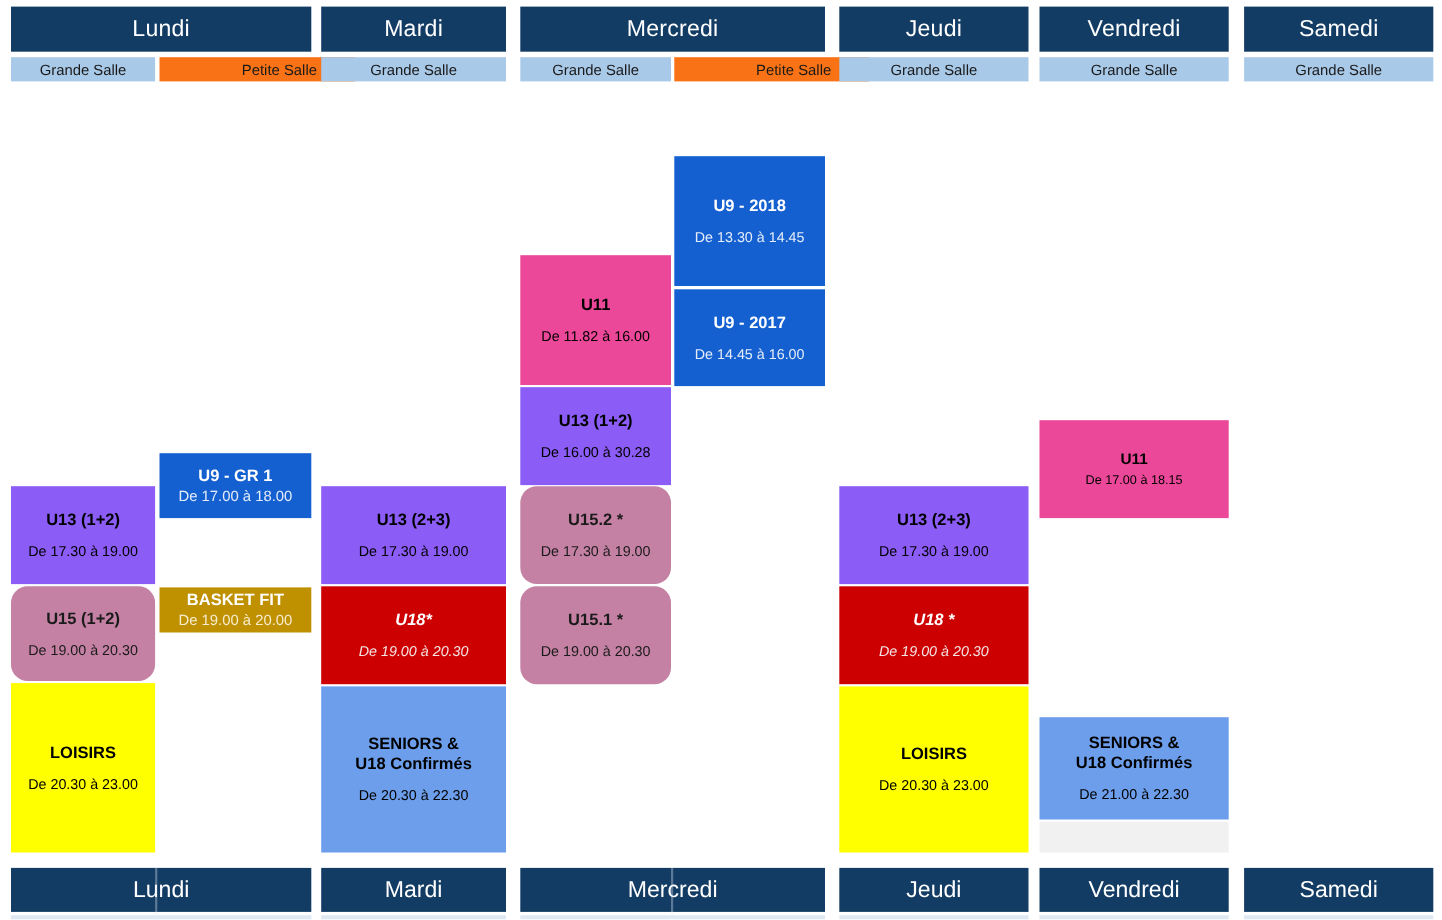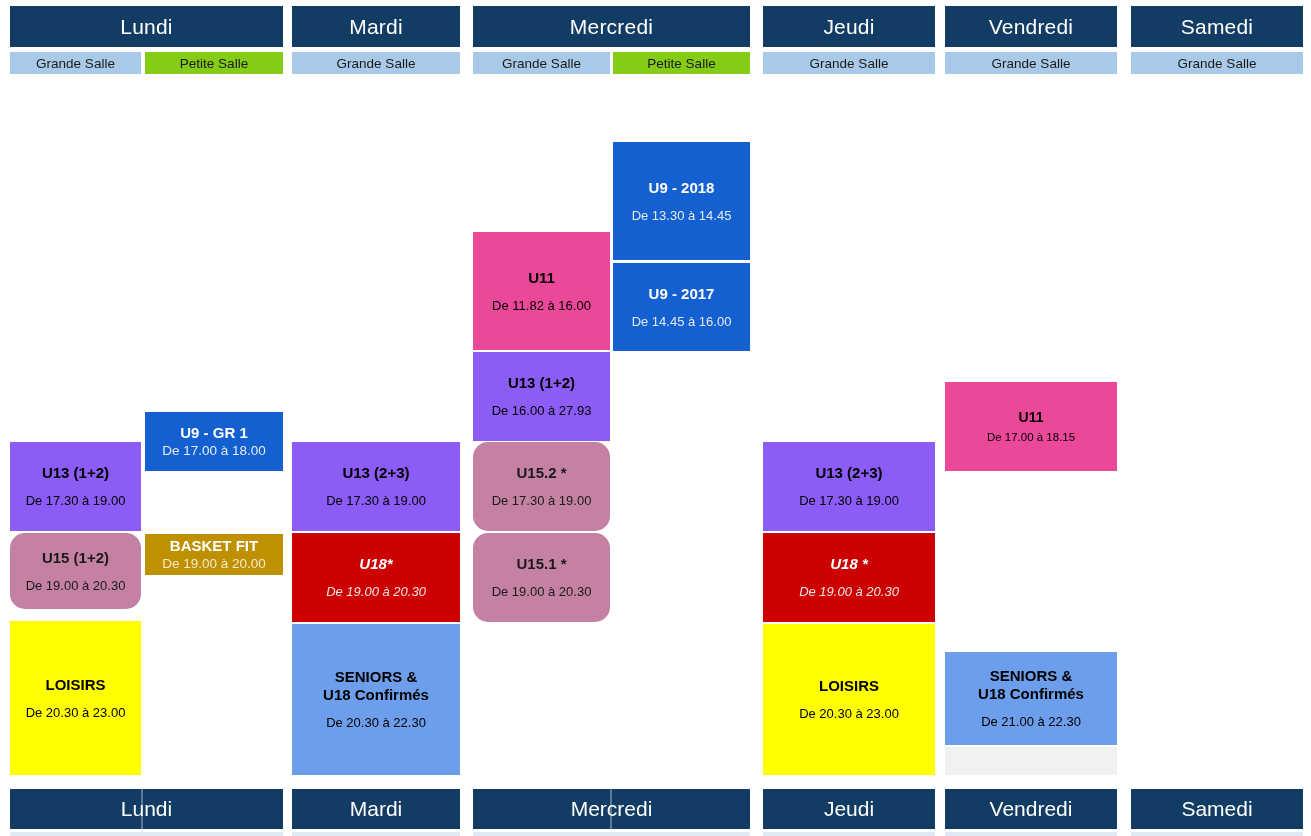--- a/index.html
+++ b/index.html
@@ -15,21 +15,21 @@
   .day-head{
     position:absolute;background:#123c64;color:#ffffff;
     display:flex;align-items:center;justify-content:center;
     font-size:21px;font-weight:400;letter-spacing:.2px;
   }
   .room-head{
     position:absolute;display:flex;align-items:center;justify-content:center;
     font-size:13.5px;color:#1a1a1a;font-weight:400;
   }
   .room-grande{background:#a9c9e8;}
-  .room-petite{background:#84cc16;}
+  .room-petite{background:#f97316;padding-left:40px;}
 
   
   .blk{
     position:absolute;box-sizing:border-box;
     display:flex;flex-direction:column;align-items:center;justify-content:center;
     text-align:center;overflow:hidden;padding:2px 3px;
   }
   .blk .t{font-weight:bold;line-height:1.15;}
   .blk .h{line-height:1.2;}
 
@@ -107,21 +107,21 @@
     <div class="h">De 14.45 à 16.00</div>
   </div>
 
   <div class="blk c-green" style="left:473px;top:232px;width:137px;height:118px;">
     <div class="t">U11</div>
     <div class="h">De 11.82 à 16.00</div>
   </div>
 
   <div class="blk c-cyan" style="left:473px;top:352px;width:137px;height:89px;">
     <div class="t">U13 (1+2)</div>
-    <div class="h">De 16.00 à 27.93</div>
+    <div class="h">De 16.00 à 30.28</div>
   </div>
 
   <div class="blk c-mauve" style="left:473px;top:442px;width:137px;height:89px;">
     <div class="t">U15.2 *</div>
     <div class="h">De 17.30 à 19.00</div>
   </div>
 
   <div class="blk c-mauve" style="left:473px;top:533px;width:137px;height:89px;">
     <div class="t">U15.1 *</div>
     <div class="h">De 19.00 à 20.30</div>
@@ -136,21 +136,21 @@
   <div class="blk compact c-gold" style="left:145px;top:534px;width:138px;height:41px;">
     <div class="t">BASKET FIT</div>
     <div class="h">De 19.00 à 20.00</div>
   </div>
 
   <div class="blk c-cyan" style="left:10px;top:442px;width:131px;height:89px;">
     <div class="t">U13 (1+2)</div>
     <div class="h">De 17.30 à 19.00</div>
   </div>
 
-  <div class="blk c-mauve" style="left:10px;top:533px;width:131px;height:76px;">
+  <div class="blk c-mauve" style="left:10px;top:533px;width:131px;height:86px;">
     <div class="t">U15 (1+2)</div>
     <div class="h">De 19.00 à 20.30</div>
   </div>
 
   <div class="blk c-yellow" style="left:10px;top:621px;width:131px;height:154px;">
     <div class="t">LOISIRS</div>
     <div class="h">De 20.30 à 23.00</div>
   </div>
 
   <div class="blk c-cyan" style="left:292px;top:442px;width:168px;height:89px;">

